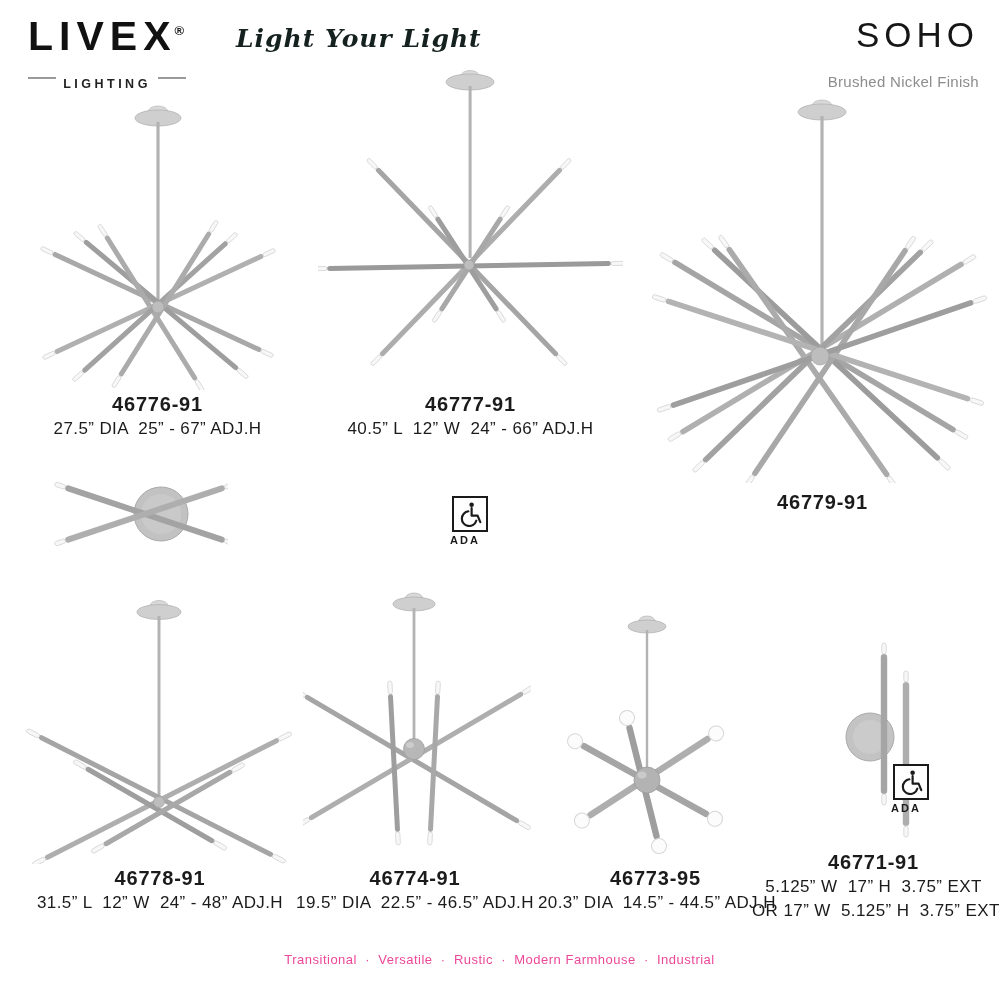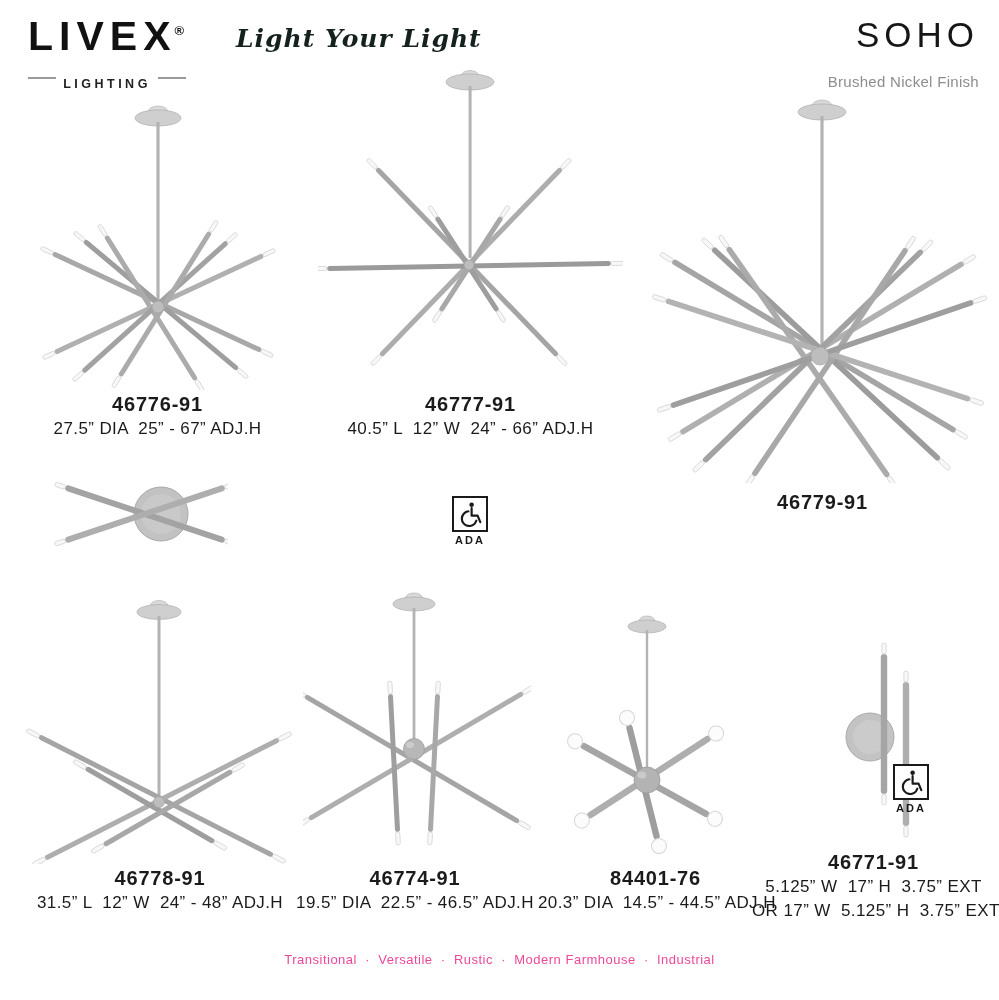--- a/index.html
+++ b/index.html
@@ -25,21 +25,21 @@
   .collection-name { font-size:35px; font-weight:400; letter-spacing:5px; color:#161616; line-height:1.1; }
   .collection-finish { font-size:15px; color:#8d8d8d; letter-spacing:.3px; margin-top:18px; }
   
   .art { position:absolute; }
   .art svg { display:block; }
   .plabel { position:absolute; text-align:center; }
   .plabel.left-align { text-align:left; }
   .model { font-size:20px; font-weight:bold; letter-spacing:.8px; color:#1b1b1b; line-height:25px; }
   .dims  { font-size:17px; font-weight:500; letter-spacing:.4px; color:#1b1b1b; line-height:24px; white-space:pre; }
   
-  .ada { position:absolute; width:40px; text-align:center; }
+  .ada { position:absolute; width:40px; text-align:left; }
   .ada-box { width:36px; height:36px; border:2px solid #1a1a1a; margin:0 auto; display:flex; align-items:center; justify-content:center; background:#fff; }
   .ada-text { font-size:11px; font-weight:bold; letter-spacing:2px; color:#1a1a1a; margin-top:2px; }
   
   .footer {
     position:absolute; left:0; top:952px; width:100%; text-align:center;
     font-size:13px; color:#ec4899; letter-spacing:.5px; white-space:pre;
   }
 </style>
 </head>
 <body>
@@ -305,21 +305,21 @@
       <g transform="translate(87,172) rotate(76)">
         <rect x="-59" y="-3.2" width="118" height="6.4" rx="3.2" fill="#9e9e9e"></rect>
         <circle cx="-66" cy="0" r="7.5" fill="#fcfcfc" stroke="#d6d6d6" stroke-width="1"></circle>
         <circle cx="66" cy="0" r="7.5" fill="#fcfcfc" stroke="#d6d6d6" stroke-width="1"></circle>
       </g>
       <circle cx="91" cy="170" r="13" fill="#b3b3b3" stroke="#9a9a9a" stroke-width="0.8"></circle>
       <ellipse cx="86" cy="165" rx="4.5" ry="3.5" fill="#cccccc" opacity="0.9"></ellipse>
     </svg>
   </div>
   <div class="plabel" style="left:538px;top:866px;width:235px;">
-    <div class="model">84401-76</div>
+    <div class="model">46773-95</div>
     <div class="dims">20.3” DIA  14.5” - 44.5” ADJ.H</div>
   </div>
 
   <div class="art" style="left:836px;top:636px;">
     <svg width="125" height="218" viewBox="0 0 125 218">
       <circle cx="34" cy="101" r="24" fill="#c3c3c3" stroke="#aaaaaa" stroke-width="1"></circle>
       <circle cx="34" cy="101" r="17" fill="#cccccc" opacity="0.85"></circle>
       <g transform="translate(48,88) rotate(90)">
         <rect x="-70" y="-3.2" width="140" height="6.4" rx="3.2" fill="#a5a5a5"></rect>
         <rect x="-81" y="-2.2" width="11" height="4.4" rx="2.2" fill="#f7f7f7" stroke="#cfcfcf" stroke-width="0.7"></rect>

